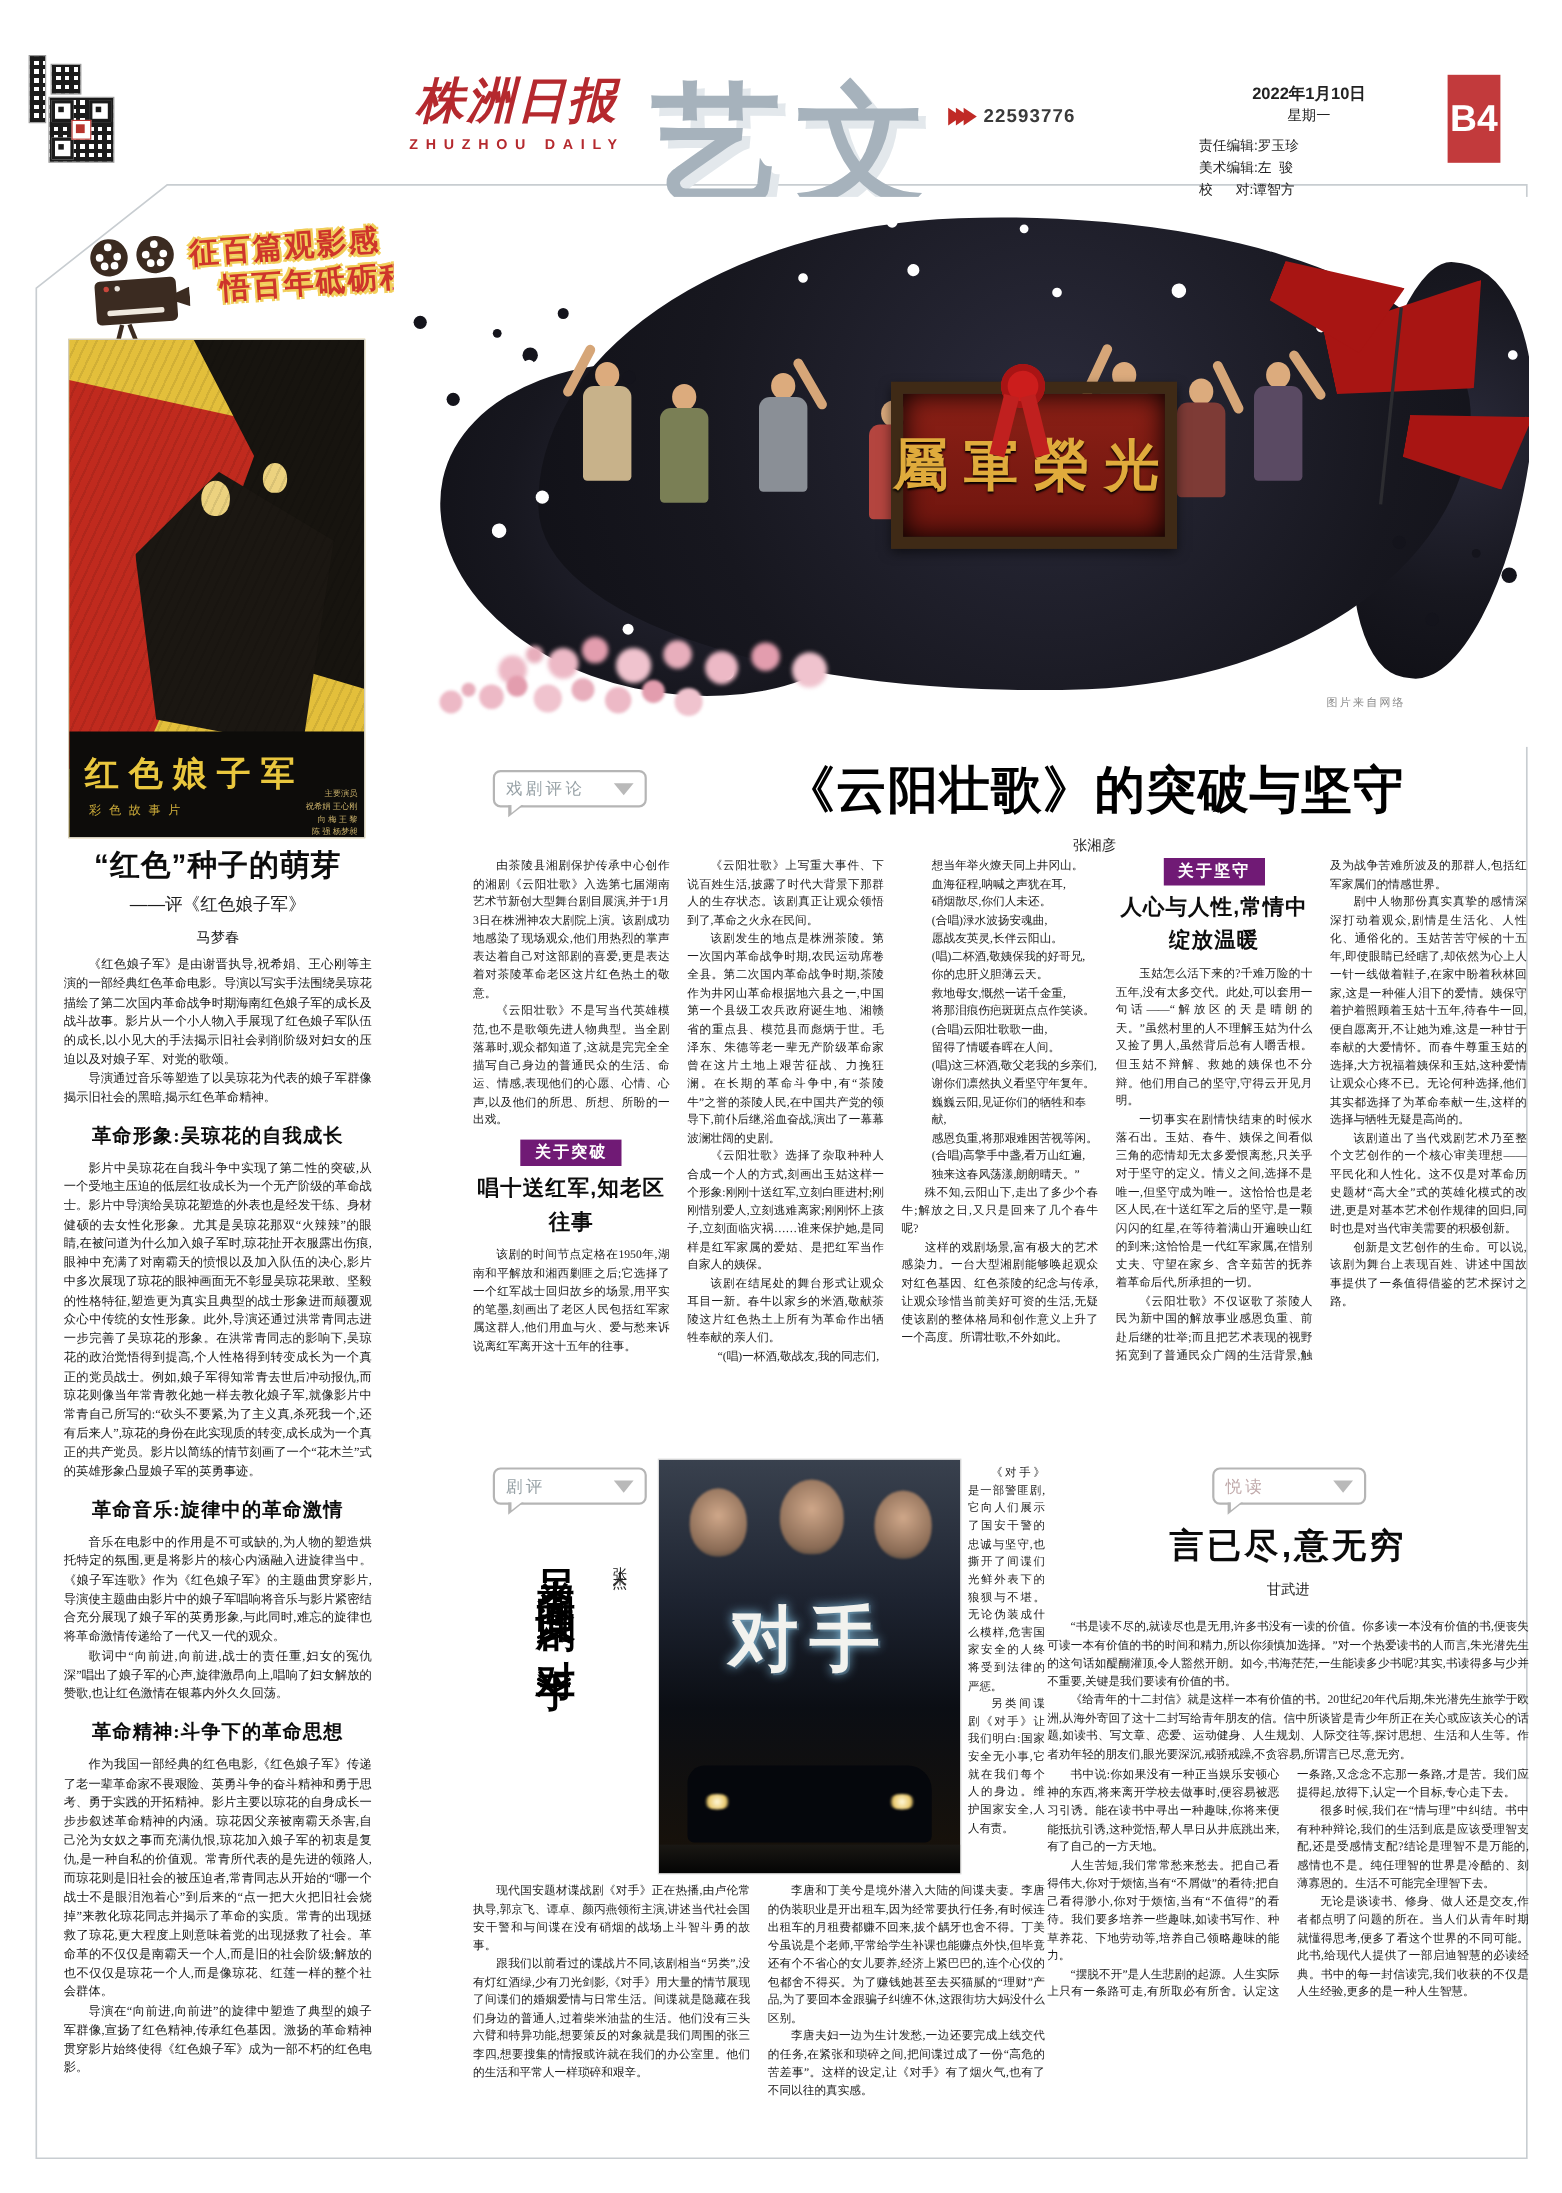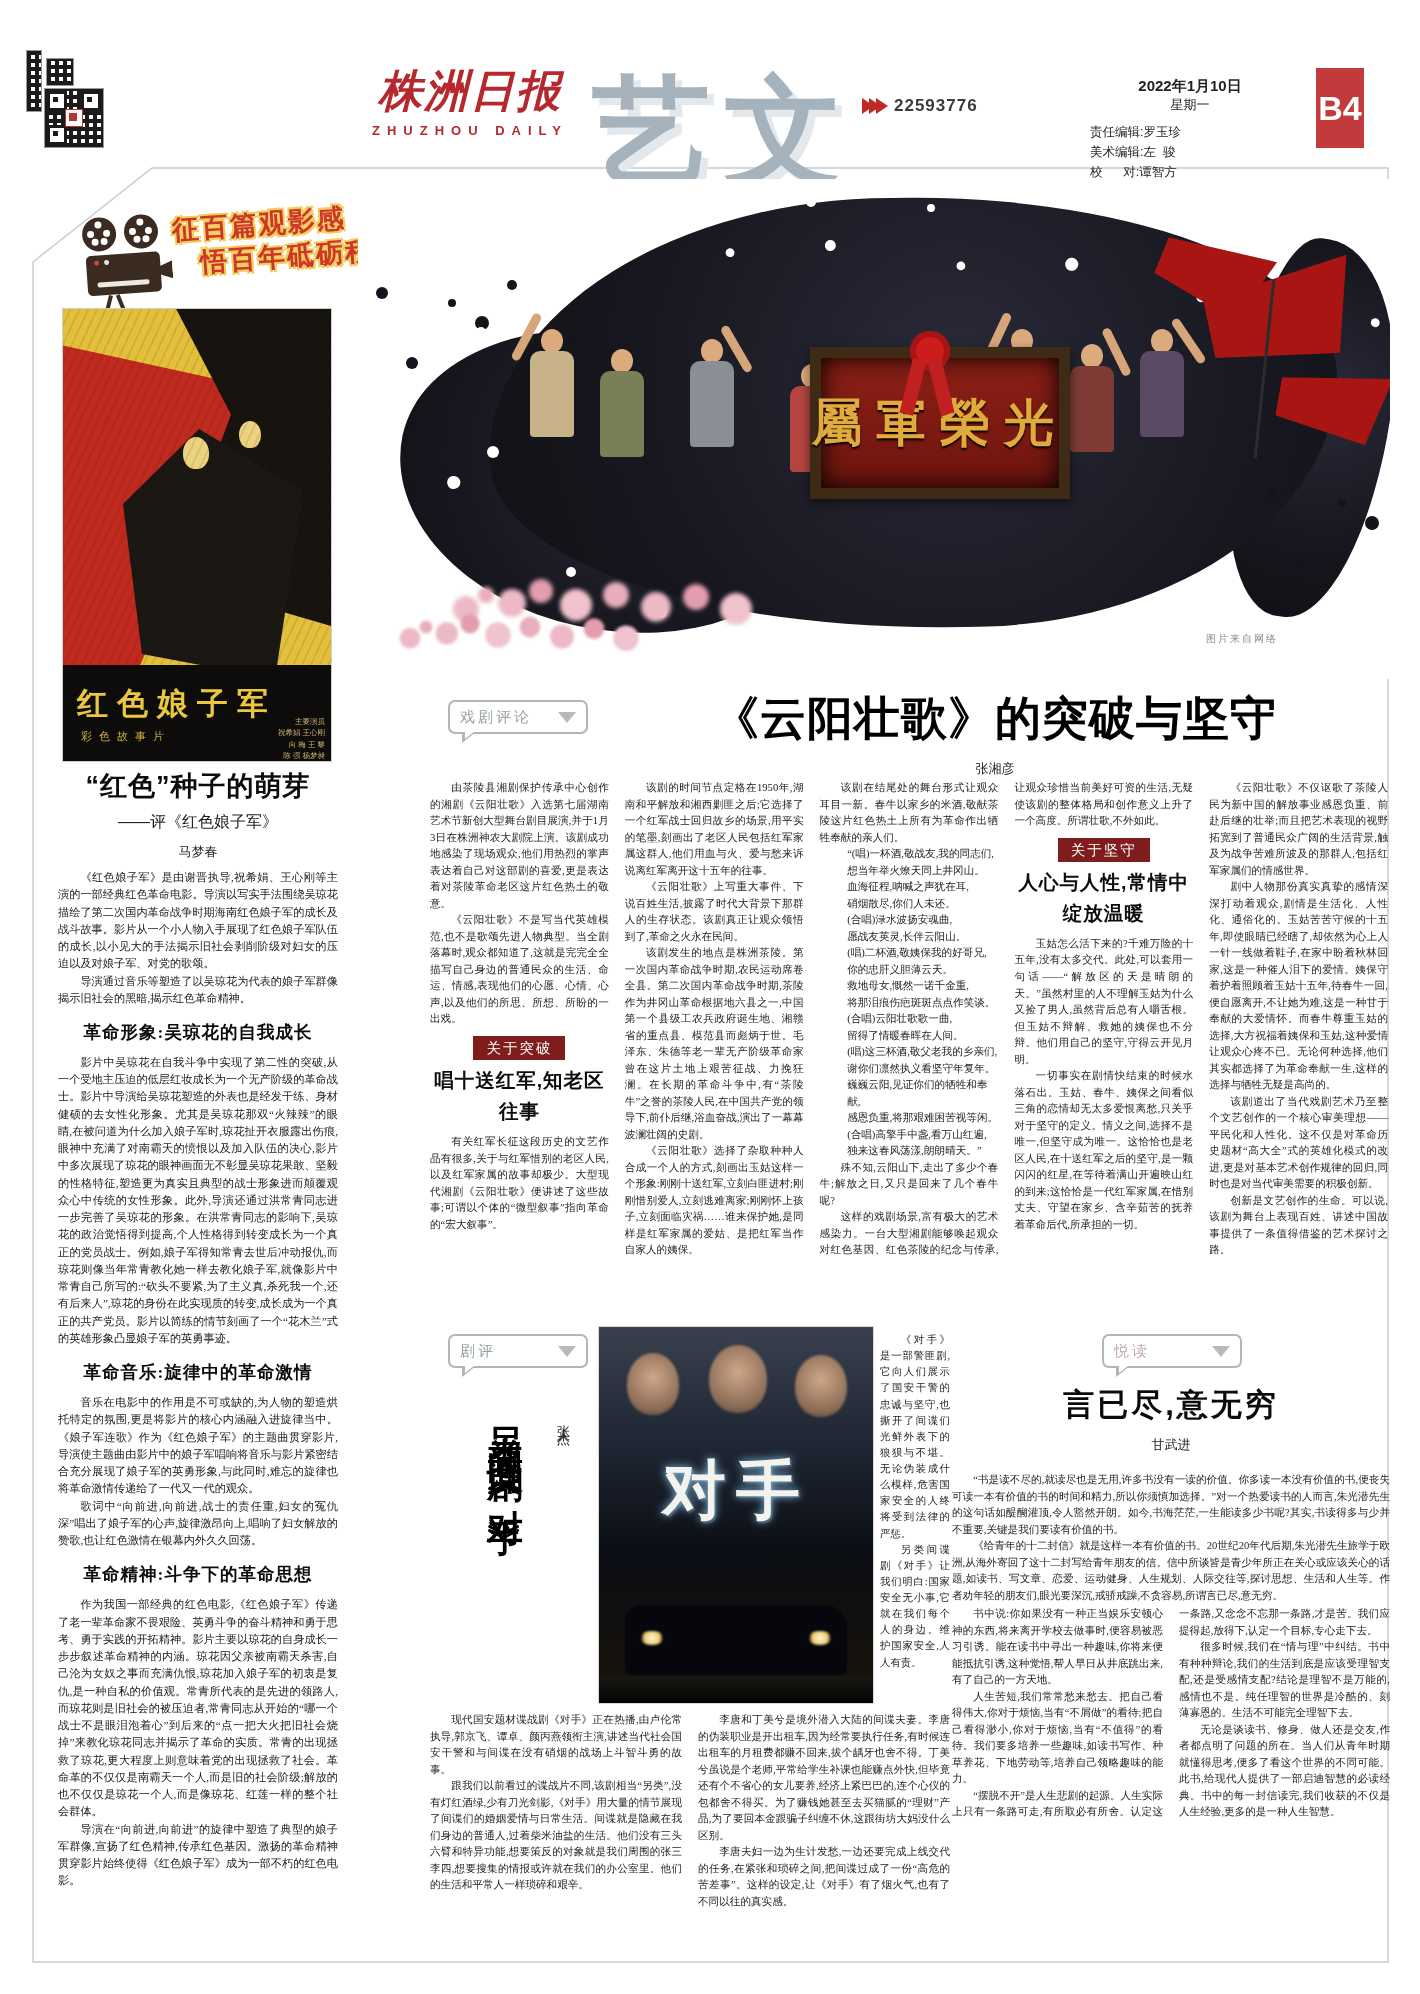--- a/index.html
+++ b/index.html
@@ -121,22 +121,22 @@
   .bubble .tail{position:absolute;left:12px;bottom:-11px;width:0;height:0;
                 border-top:11px solid #b5b5b5;border-right:14px solid transparent;}
   .bubble .tail2{position:absolute;left:15px;bottom:-7px;width:0;height:0;
                  border-top:8px solid #fff;border-right:10px solid transparent;}
 
   
   .m-title{font-size:46px;font-weight:bold;color:#000;letter-spacing:1px;text-align:center;margin:0;white-space:nowrap;}
   .m-byline{font-size:13px;text-align:center;color:#222;margin-top:10px;}
   .cols5{column-count:5;column-gap:16px;font-family:"Liberation Serif","DejaVu Serif",serif;
          font-size:10.6px;line-height:1.56;color:#1c1c1c;overflow:hidden;}
-  .col-label{display:block;width:max-content;margin:8px auto 5px;background:#7f1d1d;color:#fff;
-             font-family:"Liberation Sans",sans-serif;font-weight:normal;font-size:14.5px;
+  .col-label{display:block;width:max-content;margin:8px auto 5px;background:#701a75;color:#fff;
+             font-family:"Liberation Sans",sans-serif;font-weight:bold;font-size:14.5px;
              padding:1px 13px;letter-spacing:2px;break-after:avoid;}
   .col-head{font-family:"Liberation Sans",sans-serif;font-size:19.5px;font-weight:600;text-align:center;
             margin:2px 0 8px;letter-spacing:1px;break-after:avoid;color:#0d0d0d;}
   .lyric div{margin:0 0 0 2.6em;text-align:left;}
 
   
   .v-title{writing-mode:vertical-rl;font-size:36px;font-weight:bold;letter-spacing:10px;color:#000;
            font-family:"Liberation Sans",sans-serif;}
   .v-byline{writing-mode:vertical-rl;font-size:13px;color:#222;letter-spacing:4px;}
   .poster2{background:linear-gradient(180deg,#39414e 0%,#1d2330 34%,#0b0e14 60%,#191209 100%);
@@ -364,21 +364,20 @@
   </div>
 
   <div class="abs cols5 bodytext" style="left:430px;top:780px;width:958px;height:534px;">
     <div>
         <p>由茶陵县湘剧保护传承中心创作的湘剧《云阳壮歌》入选第七届湖南艺术节新创大型舞台剧目展演,并于1月3日在株洲神农大剧院上演。该剧成功地感染了现场观众,他们用热烈的掌声表达着自己对这部剧的喜爱,更是表达着对茶陵革命老区这片红色热土的敬意。</p>
         <p>《云阳壮歌》不是写当代英雄模范,也不是歌颂先进人物典型。当全剧落幕时,观众都知道了,这就是完完全全描写自己身边的普通民众的生活、命运、情感,表现他们的心愿、心情、心声,以及他们的所思、所想、所盼的一出戏。</p>
       </div>
     <span class="col-label">关于突破</span>
     <div class="col-head">唱十送红军,知老区往事</div>
     <div>
-        <p>有关红军长征这段历史的文艺作品有很多,关于与红军惜别的老区人民,以及红军家属的故事却极少。大型现代湘剧《云阳壮歌》便讲述了这些故事;可谓以个体的“微型叙事”指向革命的“宏大叙事”。</p>
         <p>该剧的时间节点定格在1950年,湖南和平解放和湘西剿匪之后;它选择了一个红军战士回归故乡的场景,用平实的笔墨,刻画出了老区人民包括红军家属这群人,他们用血与火、爱与愁来诉说离红军离开这十五年的往事。</p>
         <p>《云阳壮歌》上写重大事件、下说百姓生活,披露了时代大背景下那群人的生存状态。该剧真正让观众领悟到了,革命之火永在民间。</p>
         <p>该剧发生的地点是株洲茶陵。第一次国内革命战争时期,农民运动席卷全县。第二次国内革命战争时期,茶陵作为井冈山革命根据地六县之一,中国第一个县级工农兵政府诞生地、湘赣省的重点县、模范县而彪炳于世。毛泽东、朱德等老一辈无产阶级革命家曾在这片土地上艰苦征战、力挽狂澜。在长期的革命斗争中,有“茶陵牛”之誉的茶陵人民,在中国共产党的领导下,前仆后继,浴血奋战,演出了一幕幕波澜壮阔的史剧。</p>
         <p>《云阳壮歌》选择了杂取种种人合成一个人的方式,刻画出玉姑这样一个形象:刚刚十送红军,立刻白匪进村;刚刚惜别爱人,立刻逃难离家;刚刚怀上孩子,立刻面临灾祸……谁来保护她,是同样是红军家属的爱姑、是把红军当作自家人的姨保。</p>
         <p>该剧在结尾处的舞台形式让观众耳目一新。春牛以家乡的米酒,敬献茶陵这片红色热土上所有为革命作出牺牲奉献的亲人们。</p>
       </div>
     <div class="lyric">
         <div>“(唱)一杯酒,敬战友,我的同志们,</div>
         <div>想当年举火燎天同上井冈山。</div>
         <div>血海征程,呐喊之声犹在耳,</div>

